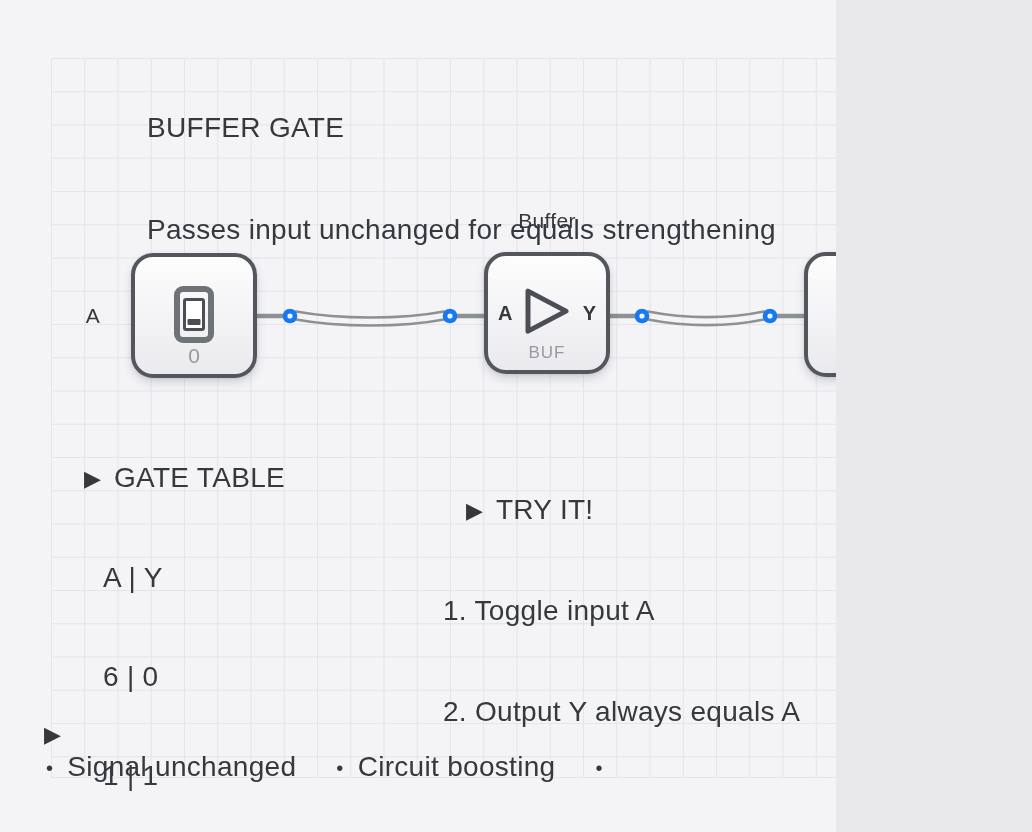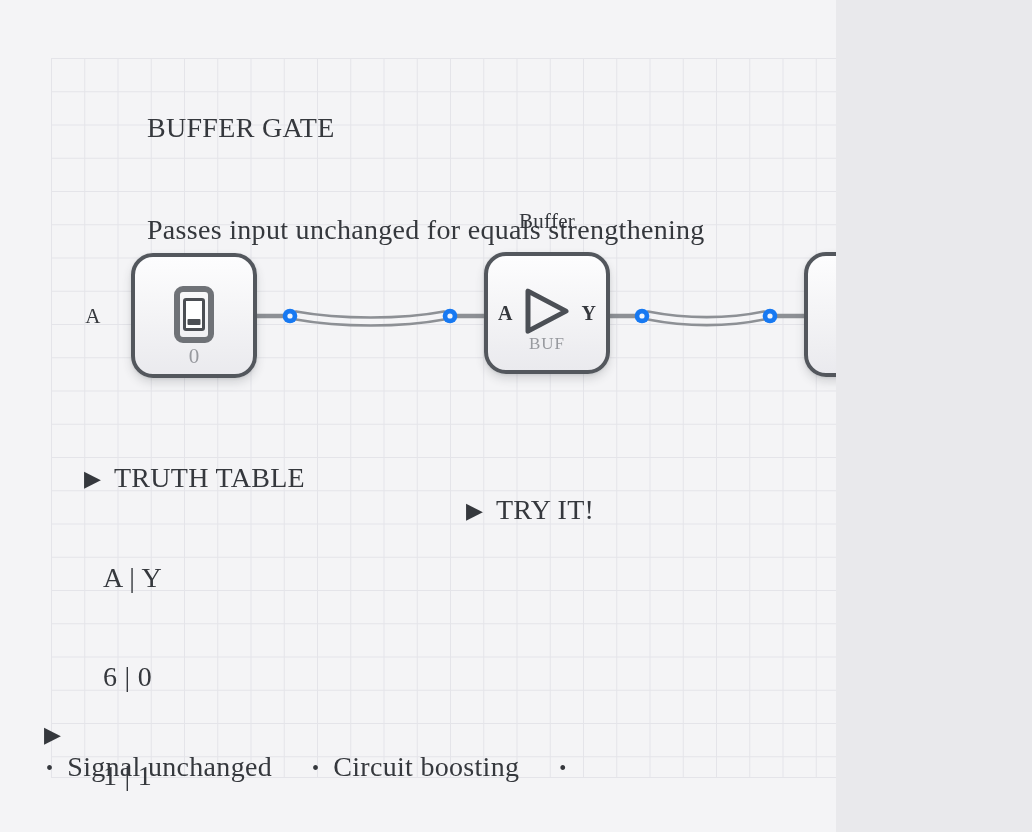--- a/index.html
+++ b/index.html
@@ -9,21 +9,21 @@
     --text-dark:#35383d;
     --text-muted:#97999e;
     --canvas-bg:#f4f4f6;
     --grid-line:#e4e4e9;
   }
   *{margin:0;padding:0;box-sizing:border-box;}
   html,body{background:#e9e9ec;}
   .screen{
     position:relative;width:836px;height:832px;overflow:hidden;
     background:var(--canvas-bg);
-    font-family:Liberation Serif, serif;
+    font-family:Liberation Sans, sans-serif;
     color:var(--text-dark);
   }
   
   .grid{
     position:absolute;left:51px;top:58px;width:932px;height:720px;
     background-image:
       linear-gradient(to right, var(--grid-line) 1px, transparent 1px),
       linear-gradient(to bottom, var(--grid-line) 1px, transparent 1px);
     background-size:33.25px 33.25px;
     border-right:1px solid var(--grid-line);
@@ -62,21 +62,21 @@
   .switch-inner{position:relative;width:22px;height:33px;border:3px solid #4b4e53;
     border-radius:3px;background:#ffffff;}
   .switch-nub{position:absolute;left:50%;bottom:3px;transform:translateX(-50%);
     width:13px;height:6px;background:#4b4e53;border-radius:1px;}
   .switch-state{font-size:21px;color:var(--text-muted);line-height:22px;}
   .gate-box{left:484px;top:252px;width:126px;height:122px;cursor:grab;}
   .port{position:absolute;top:50%;transform:translateY(-50%);font-size:20px;font-weight:600;}
   .port-a{left:10px;}
   .port-y{right:10px;}
   .gate-triangle{position:absolute;left:50%;top:50%;transform:translate(-50%,-54%);}
-  .gate-abbrev{position:absolute;left:50%;bottom:16px;transform:translateX(-50%);
+  .gate-abbrev{position:absolute;left:50%;bottom:7px;transform:translateX(-50%);
     font-size:17px;letter-spacing:1px;color:var(--text-muted);}
   .led-box{left:804px;top:252px;width:125px;height:125px;
     display:flex;align-items:center;justify-content:center;cursor:grab;}
   .led-box svg{margin-top:10px;}
   
   .wires{position:absolute;left:0;top:0;z-index:2;}
   .wire{stroke:var(--wire-gray);}
   .wire-stub{stroke-width:4.5;}
   .wire-strand{stroke-width:2.6;fill:none;stroke-linecap:round;}
   .node-dot{fill:var(--accent-blue);}
@@ -147,33 +147,35 @@
     <svg width="36" height="46" viewBox="0 0 36 46">
       <path d="M5,24 L5,13 A13,13 0 0 1 31,13 L31,24 Z" fill="#75787d"></path>
       <rect x="0" y="23" width="36" height="7" rx="2" fill="#75787d"></rect>
       <rect x="9" y="30" width="6.5" height="14" fill="#75787d"></rect>
       <rect x="20.5" y="30" width="6.5" height="14" fill="#75787d"></rect>
     </svg>
   </div>
 
   <div class="abs heading tt-heading">
     <span class="arrow">▶</span>
-    <span class="label">TRUTH TABLE</span>
+    <span class="label">GATE TABLE</span>
   </div>
   <div class="abs mono tt-body">
     <div>A | Y</div>
     <div>6 | 0</div>
     <div>1 | 1</div>
   </div>
 
   <div class="abs heading try-heading">
     <span class="arrow">▶</span>
     <span class="label">TRY IT!</span>
   </div>
   <div class="abs mono try-steps">
+    <div>1. Toggle input A</div>
+    <div>2. Output Y always equals A</div>
   </div>
 
   <div class="abs heading apps-heading">
     <span class="arrow">▶</span>
   </div>
   <div class="abs apps-items">
     <div class="app-item">
       <span class="dot">•</span>
       <span>Signal unchanged</span>
     </div>

